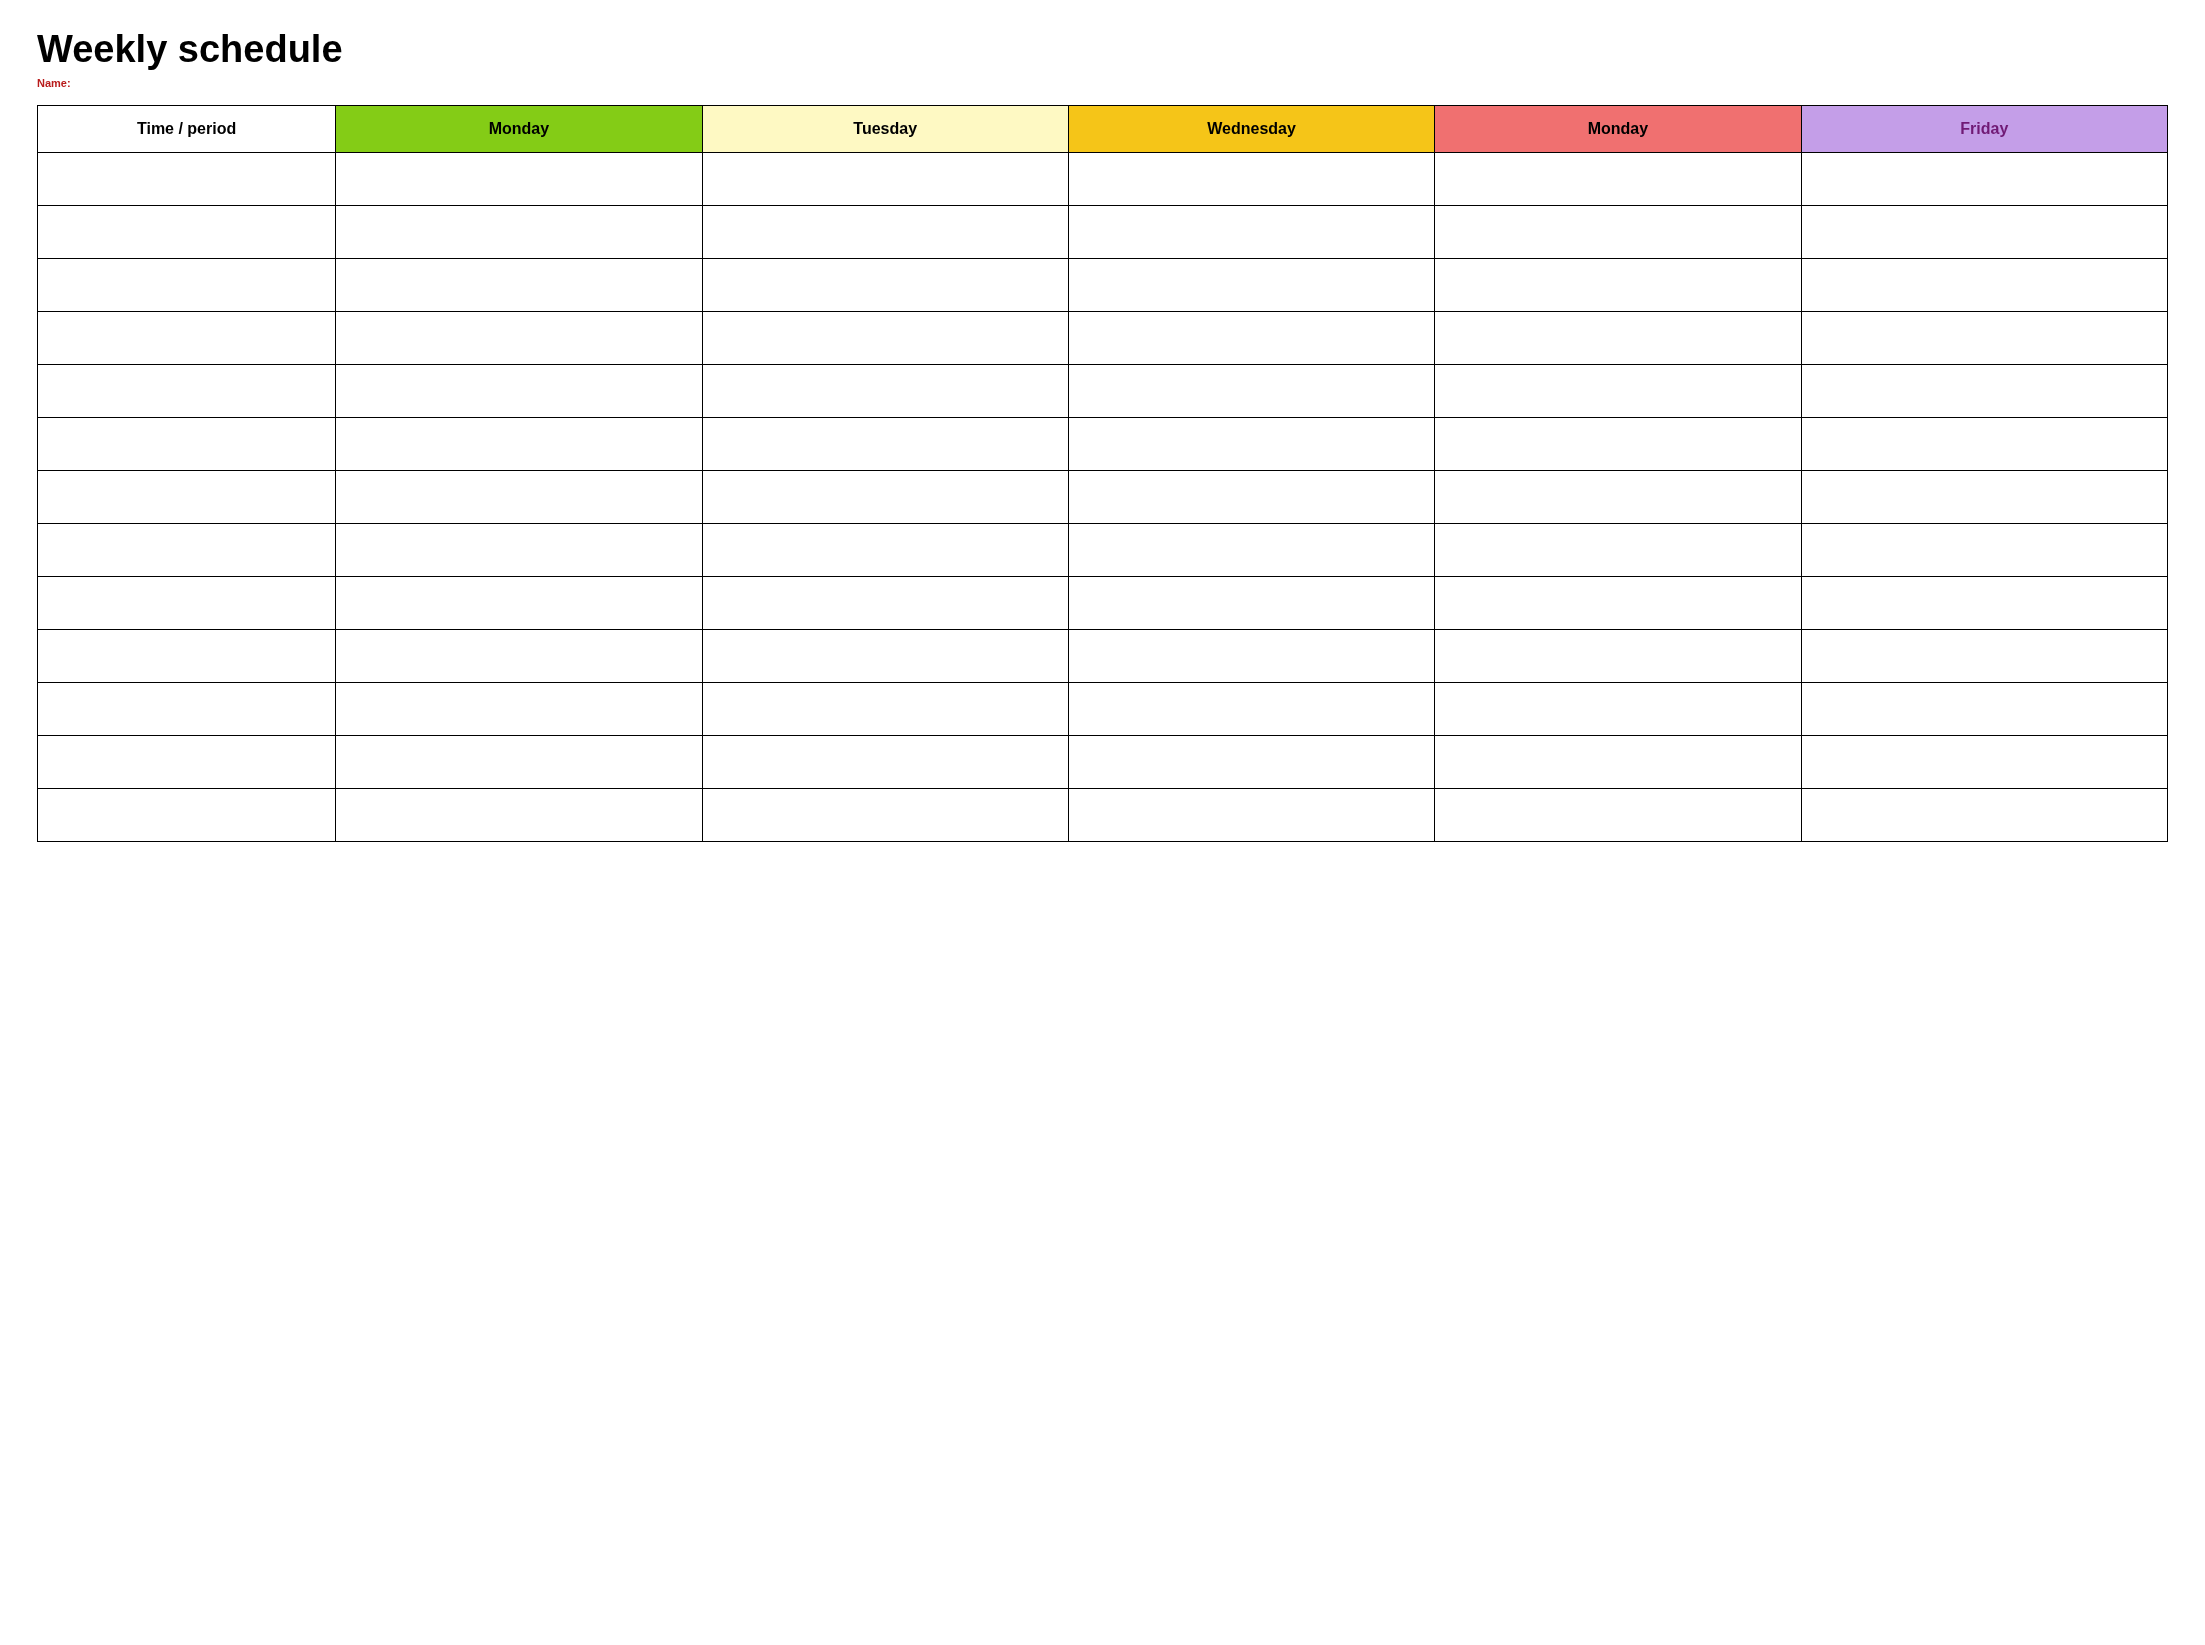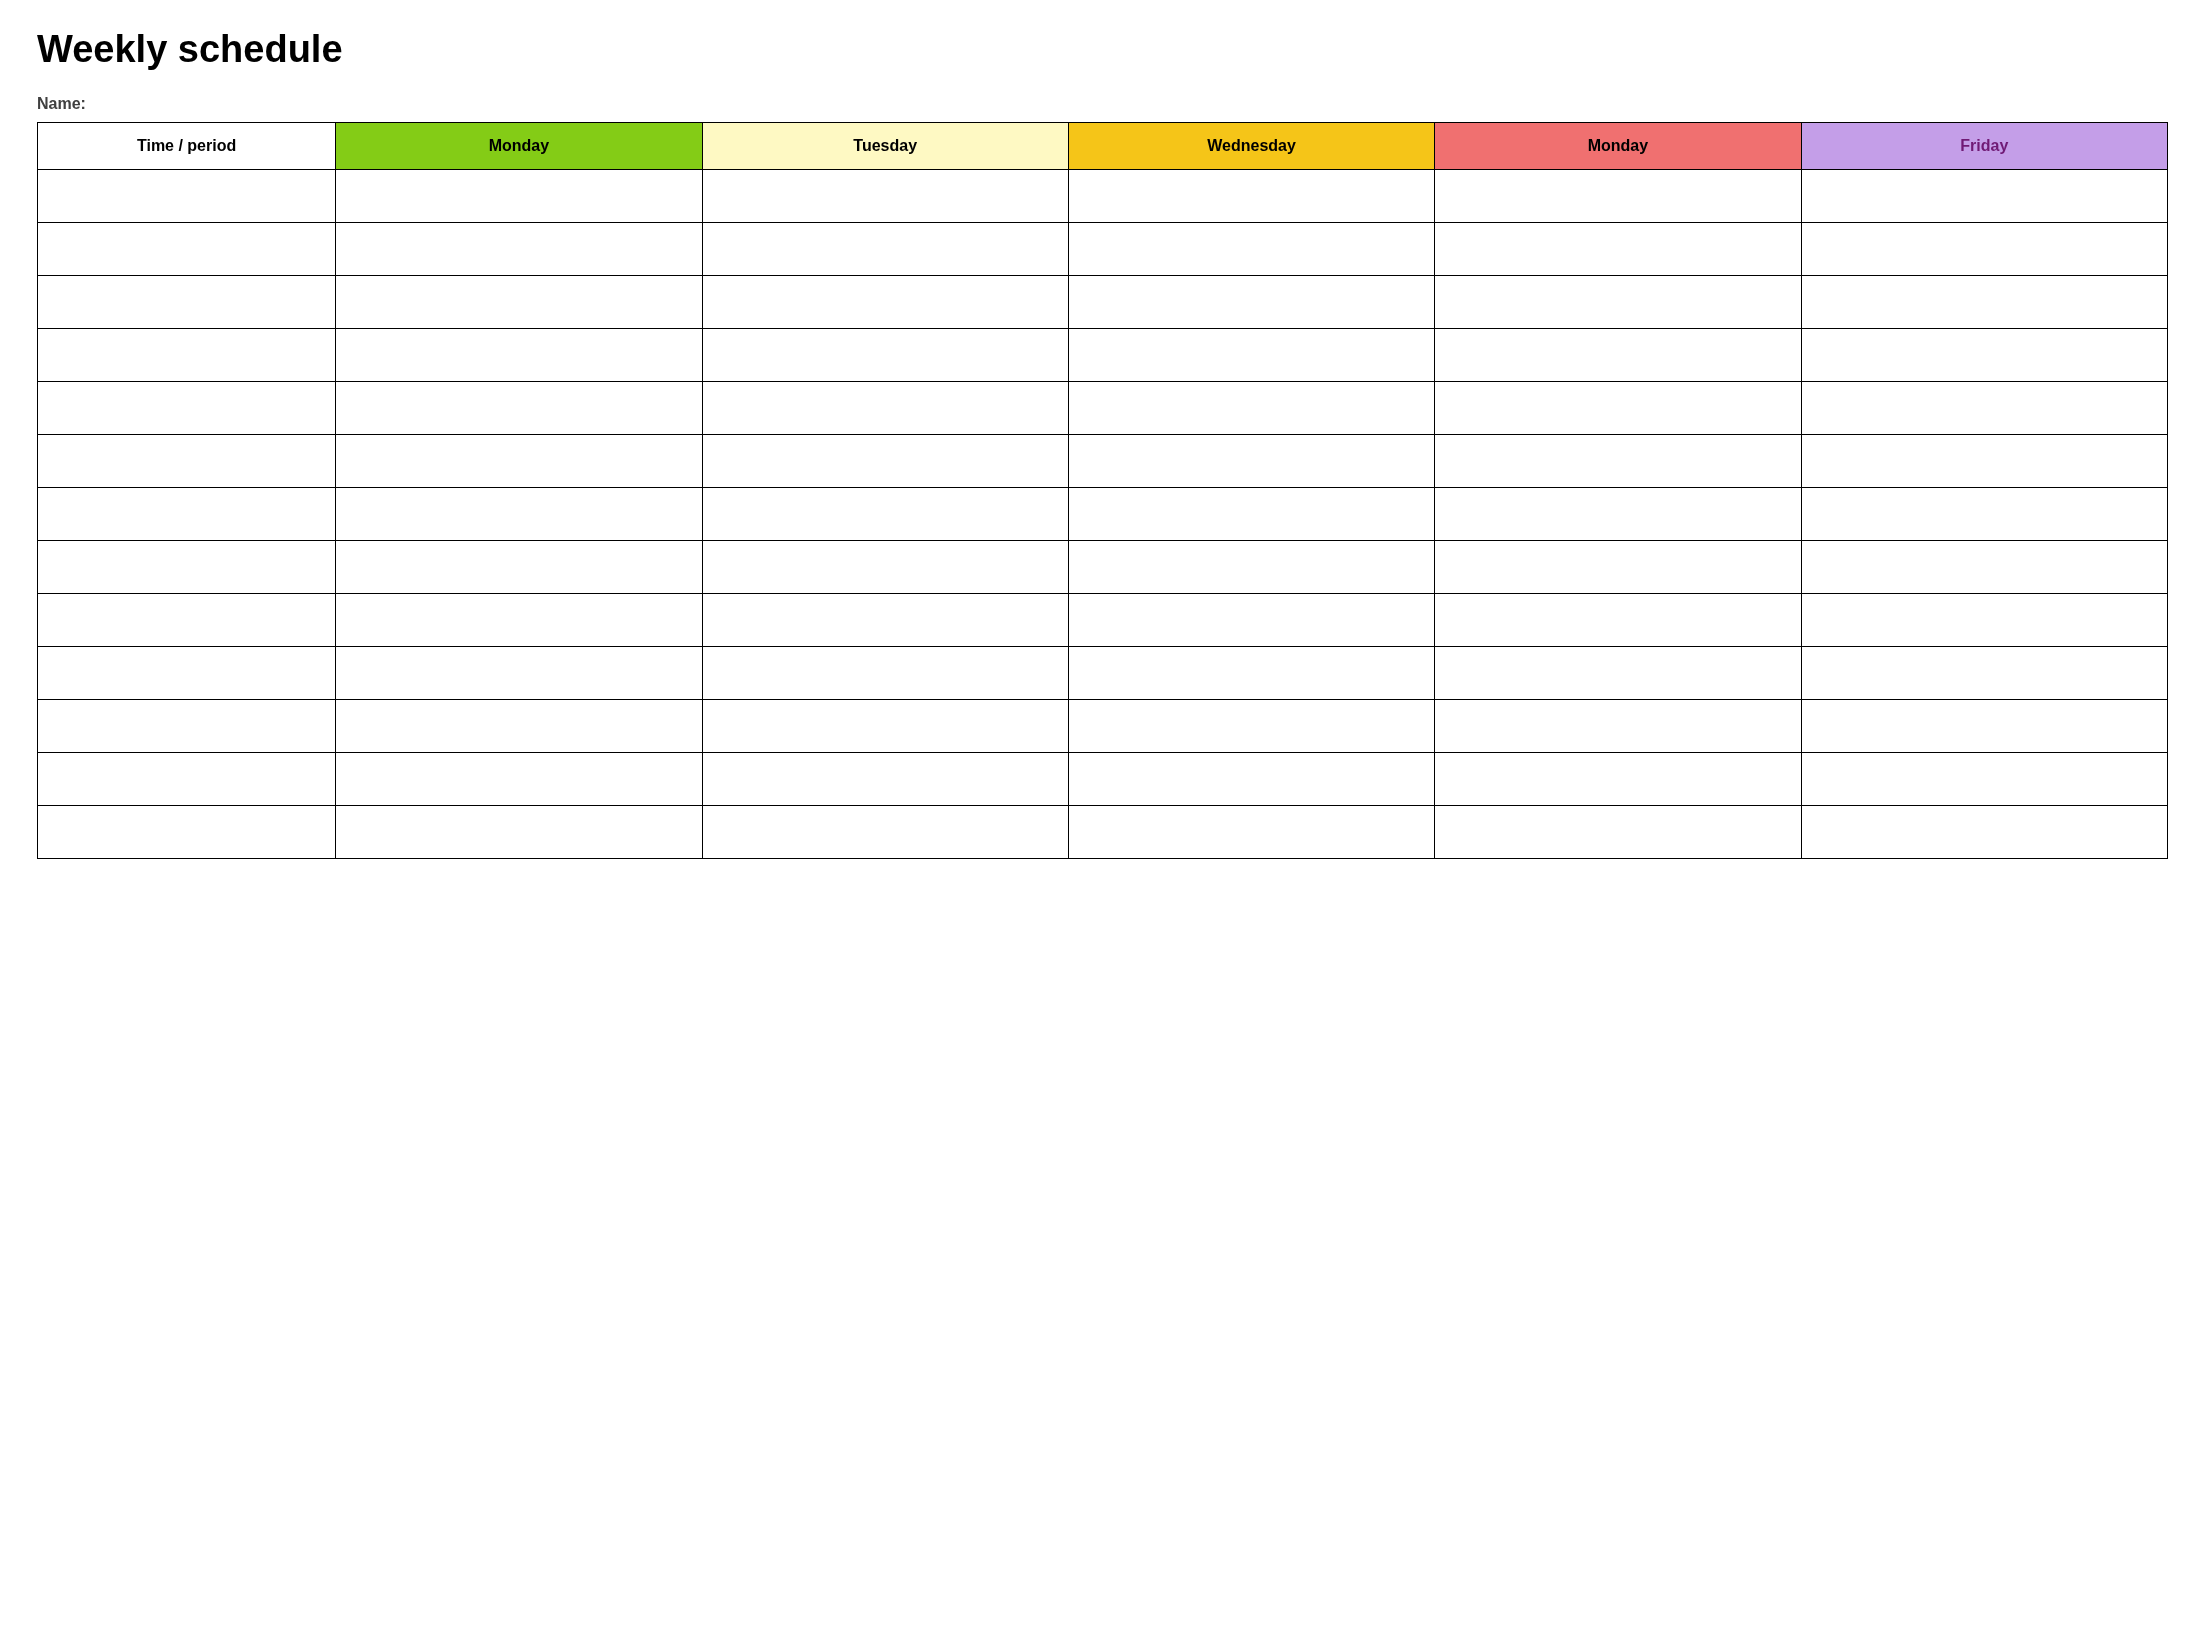--- a/index.html
+++ b/index.html
@@ -12,28 +12,28 @@
       background: #ffffff;
       font-family: Arial, sans-serif;
       padding: 29px 37px;
     }
 
     .page-title {
       font-size: 38px;
       font-weight: 900;
       color: #000000;
       line-height: 1.1;
-      margin-bottom: 24px;
+      margin-bottom: 6px;
     }
 
     .name-label {
-      font-size: 16px;
+      font-size: 11px;
       font-weight: 700;
-      color: #404040;
-      margin-bottom: 9px;
+      color: #b91c1c;
+      margin-bottom: 16px;
     }
 
     .schedule-table {
       width: 100%;
       border-collapse: collapse;
       border: 1.5px solid #000000;
       padding-left: 40px;
     }
 
     .schedule-table th,

